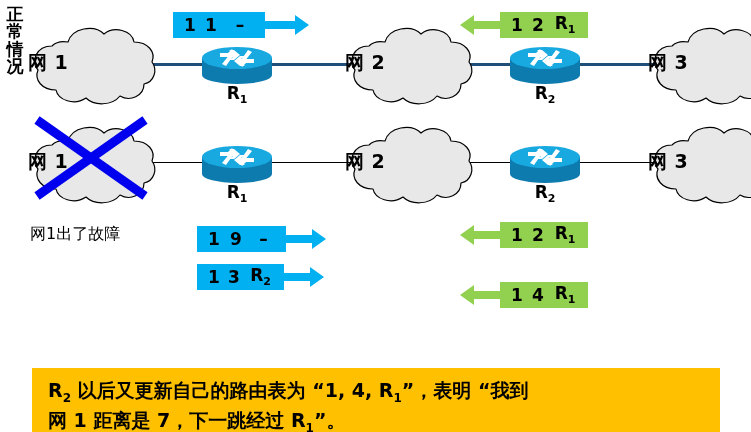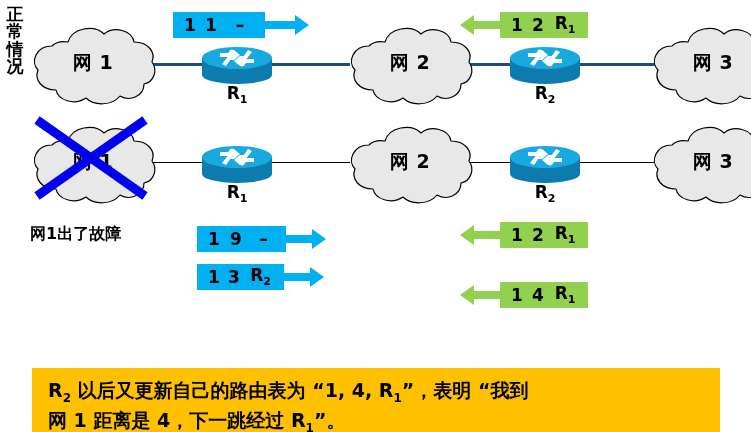--- a/index.html
+++ b/index.html
@@ -36,21 +36,21 @@
   
   .cloud {
     width: 130px;
     height: 86px;
   }
   .cloud svg { display: block; width: 130px; height: 86px; }
   .cloud .cloud-label {
     position: absolute;
     left: 0; right: 0;
     top: 28px;
-    text-align: center;
+    text-align: left;
     font-size: 19px;
     font-weight: bold;
     color: #000000;
     letter-spacing: 0.5px;
   }
 
   
   .link-blue {
     height: 3px;
     background: #1F4E79;
@@ -96,21 +96,21 @@
   .tag .arrow svg { display: block; }
 
   .tag .cell { display: inline-block; text-align: center; }
 
   
   .xmark svg { display: block; }
 
   
   .fail-caption {
     font-size: 16px;
-    font-weight: bold;
+    font-weight: normal;
     color: #000000;
     white-space: nowrap;
   }
 
   
   .banner {
     background: #FFC000;
     box-sizing: border-box;
     padding: 9px 12px 8px 16px;
     margin-top: 14px;
@@ -350,16 +350,16 @@
     </div>
     <div class="box">
       <span class="cell" style="width:18px;">1</span>
       <span class="cell" style="width:24px;">4</span>
       <span class="cell" style="width:30px;"><span>R</span><sub>1</sub></span>
     </div>
   </div>
 
   <div class="abs banner" style="left:32px; top:354px; width:688px; height:68px;">
     <div class="banner-line"><span>R</span><sub>2</sub><span> 以后又更新自己的路由表为 “1, 4, R</span><sub>1</sub><span>”，表明 “我到</span></div>
-    <div class="banner-line"><span>网 1 距离是 4，下一跳经过 R</span><sub>1</sub><span>”。</span></div>
+    <div class="banner-line"><span>网 1 距离是 7，下一跳经过 R</span><sub>1</sub><span>”。</span></div>
   </div>
 
 </div>
 
 </body></html>

